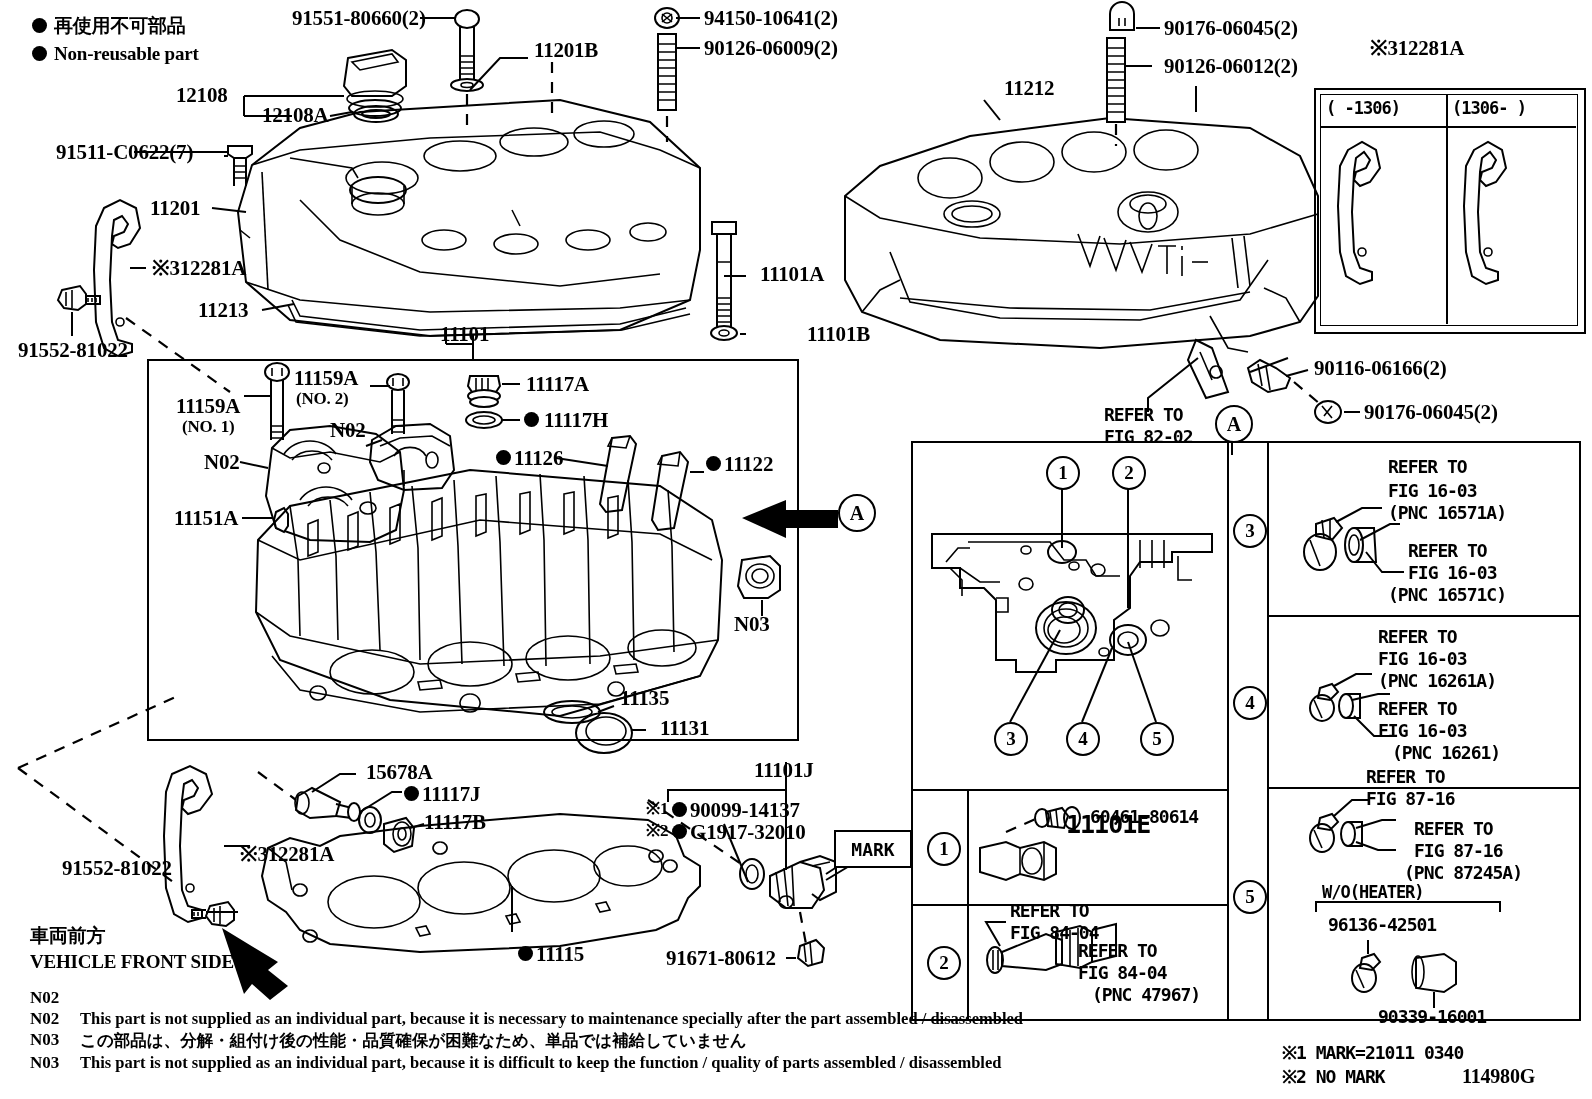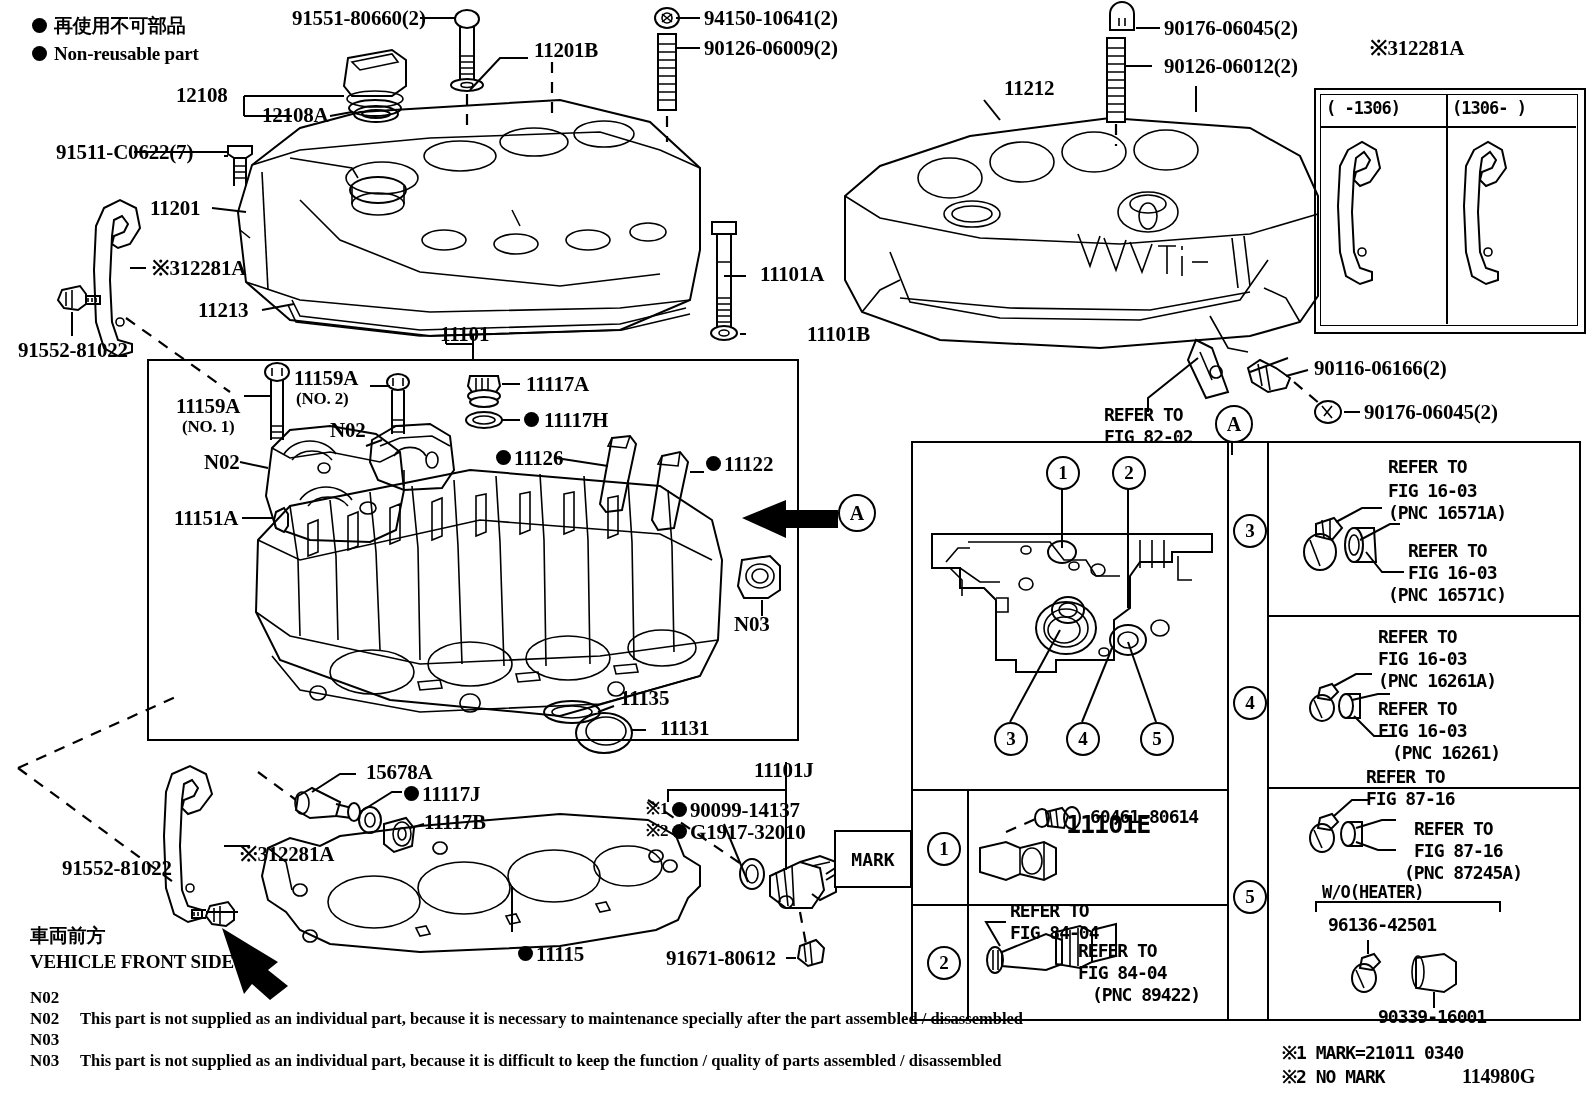--- a/index.html
+++ b/index.html
@@ -50,21 +50,21 @@
     position:absolute;
     width:34px;height:34px;border:2.5px solid #000;border-radius:50%;
     background:#fff;
     display:flex;align-items:center;justify-content:center;
     font-family:"Liberation Serif",serif;font-size:20px;font-weight:bold;
   }
   .markbox{
     position:absolute;border:2.5px solid #000;background:#fff;
     display:flex;align-items:center;justify-content:center;
     font-family:"DejaVu Sans Mono",monospace;font-weight:bold;font-size:18px;
-    padding:12px 6px;
+    padding:2px 6px;
   }
   .bottomnotes{position:absolute;left:30px;top:988px;width:1240px;}
   .noterow{display:flex;gap:10px;margin-bottom:1px;font-size:17px;font-weight:bold;}
   .noterow .code{font-family:"Liberation Serif",serif;width:40px;flex:none;}
   .noterow .jp{font-family:"DejaVu Sans",sans-serif;font-size:16.5px;}
   .noterow .en{font-family:Liberation Serif, serif;font-size:16.5px;font-weight:bold;}
 </style>
 </head>
 <body>
 
@@ -652,21 +652,21 @@
   <div class="circnum" style="left:1233px;top:686px;">4</div>
   <div class="circnum" style="left:1233px;top:880px;">5</div>
 
   <div class="lbl mono" style="left:1090px;top:808px;">60461-80614</div>
   <div class="lbl mono" style="left:1066px;top:812px;font-size:25px;">11101E</div>
 
   <div class="lbl mono" style="left:1010px;top:902px;">REFER TO</div>
   <div class="lbl mono" style="left:1010px;top:924px;">FIG 84-04</div>
   <div class="lbl mono" style="left:1078px;top:942px;">REFER TO</div>
   <div class="lbl mono" style="left:1078px;top:964px;">FIG 84-04</div>
-  <div class="lbl mono" style="left:1092px;top:986px;">(PNC 89422)</div>
+  <div class="lbl mono" style="left:1092px;top:986px;">(PNC 47967)</div>
 
   <div class="lbl mono" style="left:1388px;top:458px;">REFER TO</div>
   <div class="lbl mono" style="left:1388px;top:482px;">FIG 16-03</div>
   <div class="lbl mono" style="left:1388px;top:504px;">(PNC 16571A)</div>
   <div class="lbl mono" style="left:1408px;top:542px;">REFER TO</div>
   <div class="lbl mono" style="left:1408px;top:564px;">FIG 16-03</div>
   <div class="lbl mono" style="left:1388px;top:586px;">(PNC 16571C)</div>
 
   <div class="lbl mono" style="left:1378px;top:628px;">REFER TO</div>
   <div class="lbl mono" style="left:1378px;top:650px;">FIG 16-03</div>
@@ -690,20 +690,21 @@
   <div class="bottomnotes">
     <div class="noterow">
       <span class="code">N02</span>
     </div>
     <div class="noterow">
       <span class="code">N02</span>
       <span class="en">This part is not supplied as an individual part, because it is necessary to maintenance specially after the part assembled / disassembled</span>
     </div>
     <div class="noterow">
       <span class="code">N03</span>
+      <span class="jp">この部品は、分解・組付け後の性能・品質確保が困難なため、単品では補給していません</span>
     </div>
     <div class="noterow">
       <span class="code">N03</span>
       <span class="en">This part is not supplied as an individual part, because it is difficult to keep the function / quality of parts  assembled / disassembled</span>
     </div>
   </div>
 
   <div class="lbl mono" style="left:1282px;top:1044px;font-size:18px;">※1  MARK=21011 0340</div>
   <div class="lbl mono" style="left:1282px;top:1068px;font-size:18px;">※2  NO MARK</div>
   <div class="lbl" style="left:1462px;top:1066px;font-size:20px;font-family:'Liberation Serif',serif;">114980G</div>

